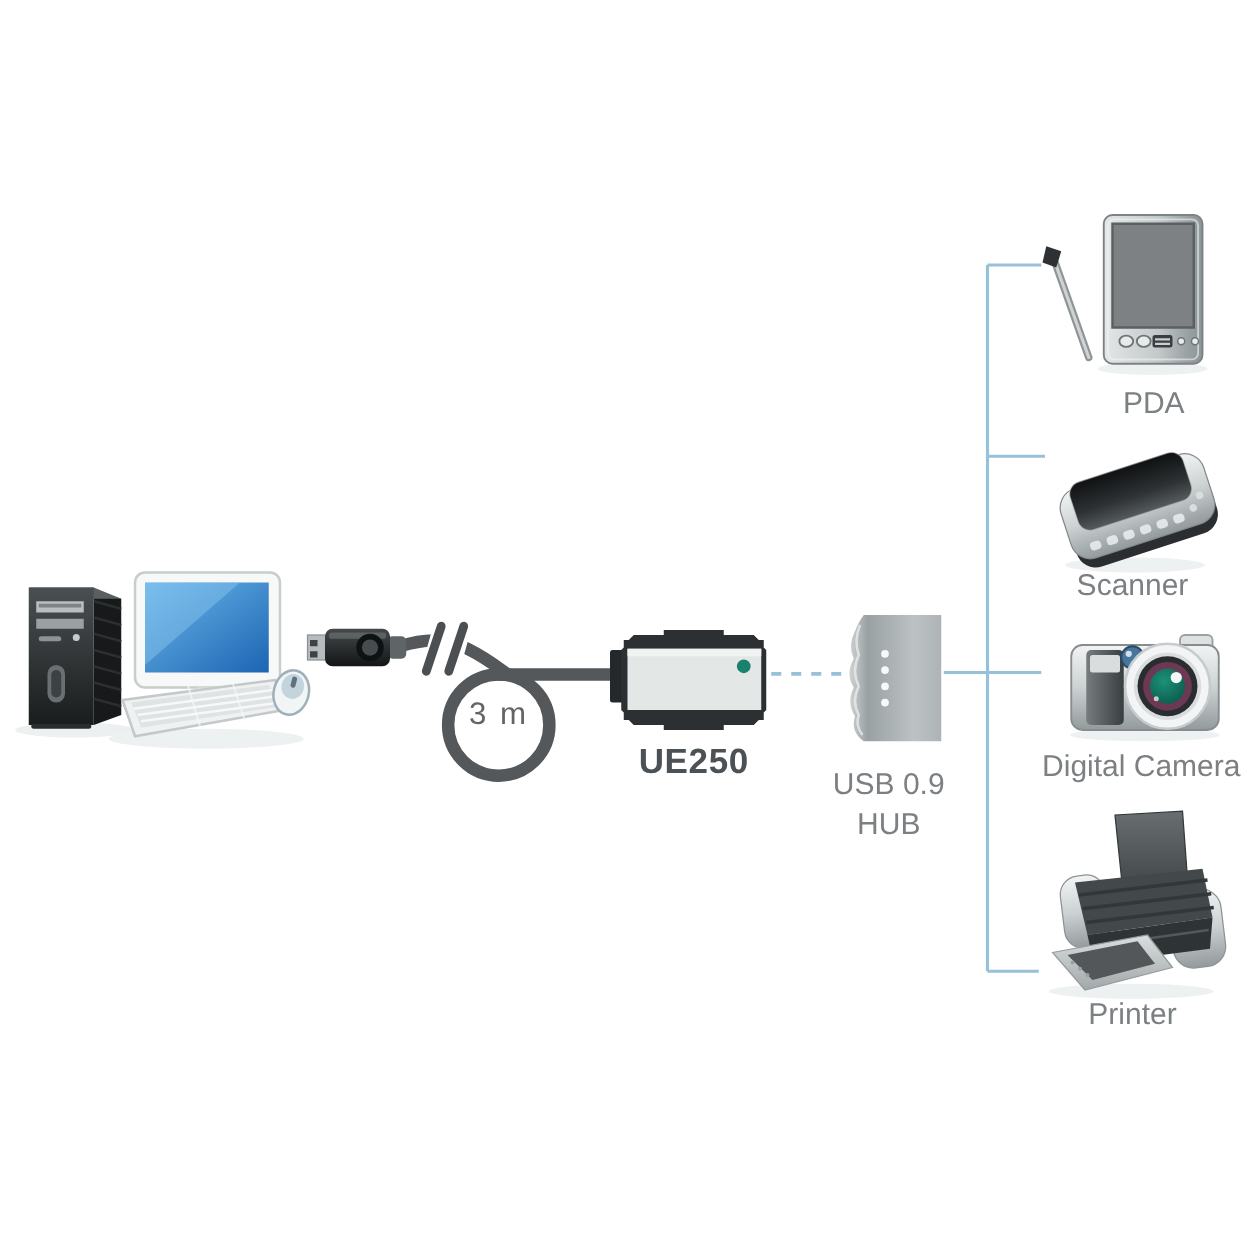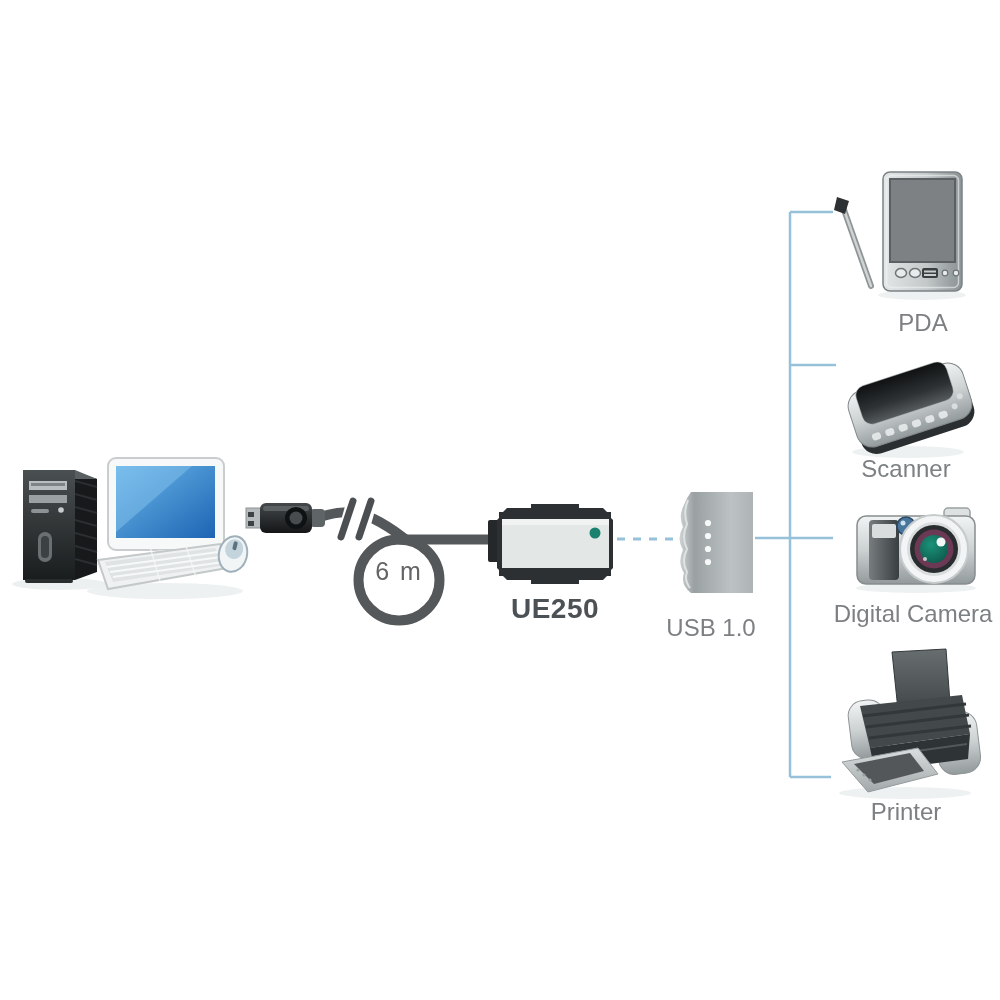--- a/index.html
+++ b/index.html
@@ -246,26 +246,27 @@
       <path d="M874 757 L967 744" stroke="#53585a" stroke-width="2"></path>
       <polygon points="842,762 918,748 938,774 868,792" fill="url(#gTray)" stroke="#959b9c" stroke-width="1"></polygon>
       <polygon points="854,764 910,753 924,771 874,784" fill="#53575a"></polygon>
       <circle cx="858" cy="770" r="1.6" fill="#9aa0a1"></circle>
       <circle cx="864" cy="775" r="1.6" fill="#9aa0a1"></circle>
       <circle cx="870" cy="780" r="1.6" fill="#9aa0a1"></circle>
     </g>
   </svg>
 
 
-  <div class="label label--length" style="left:289px;top:556px;">6 m</div>
+  <div class="label label--length" style="left:289px;top:556px;">3 m</div>
 
   <div class="label label--model" style="left:445px;top:592px;">UE250</div>
 
   <div class="label label--hub" style="left:601px;top:612px;">
-    <div>USB 1.0</div>
+    <div>USB 0.9</div>
+    <div>HUB</div>
   </div>
 
   <div class="label" style="left:813px;top:309px;">PDA</div>
 
   <div class="label" style="left:796px;top:455px;">Scanner</div>
 
   <div class="label" style="left:803px;top:600px;">Digital Camera</div>
 
   <div class="label" style="left:796px;top:798px;">Printer</div>
 

